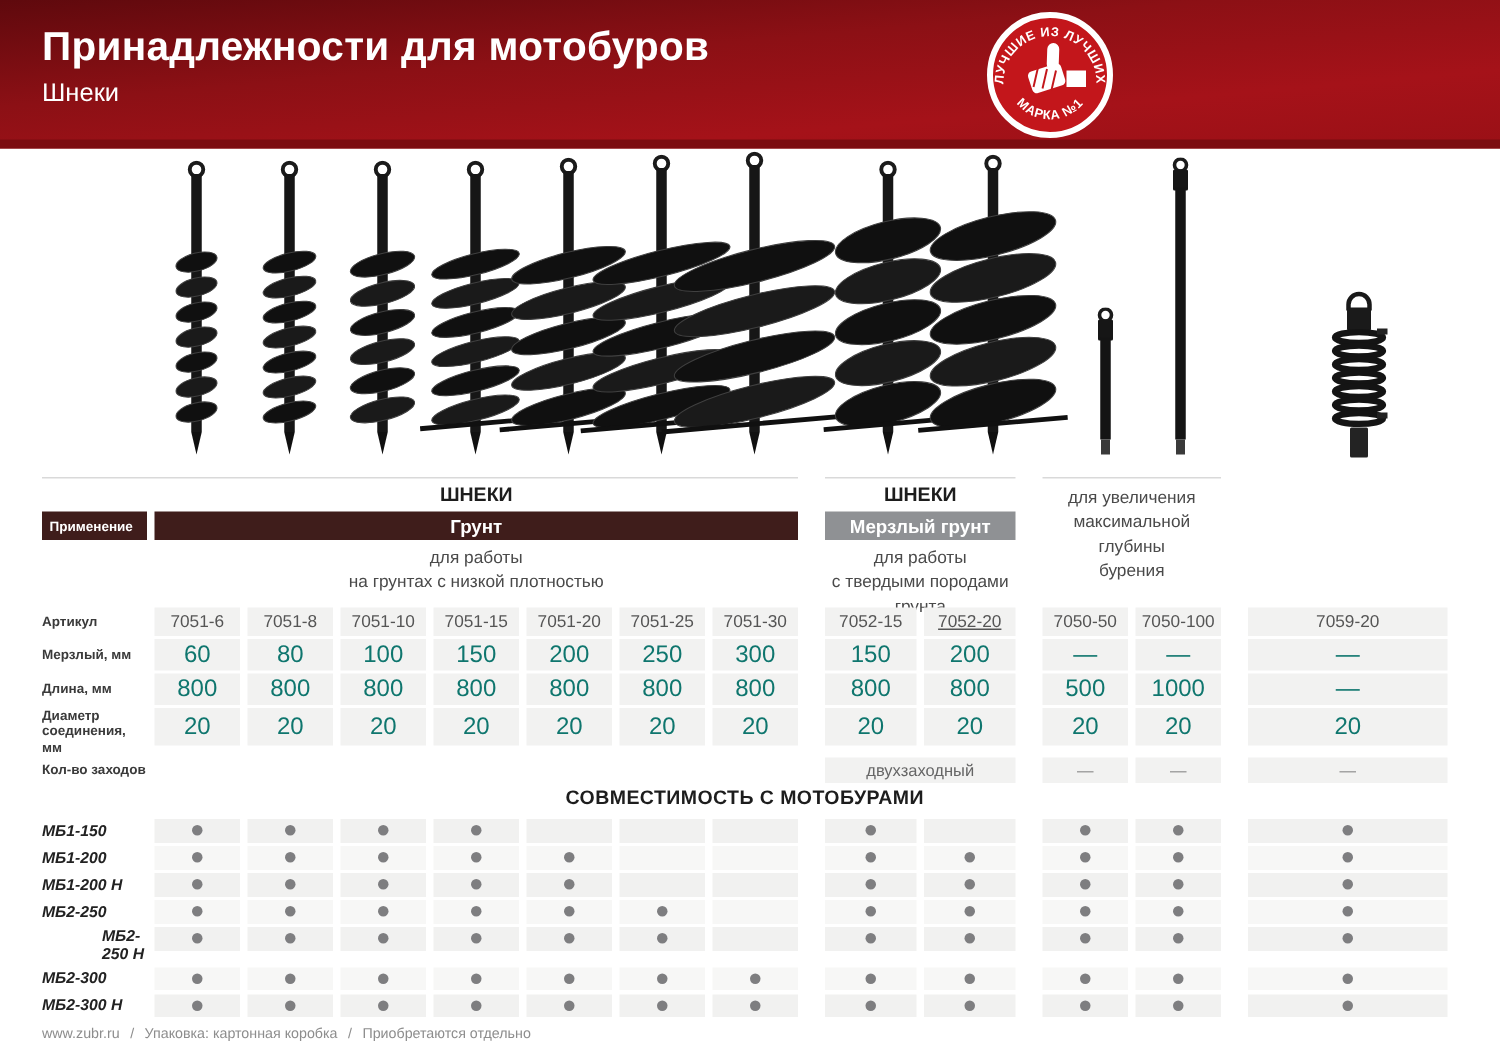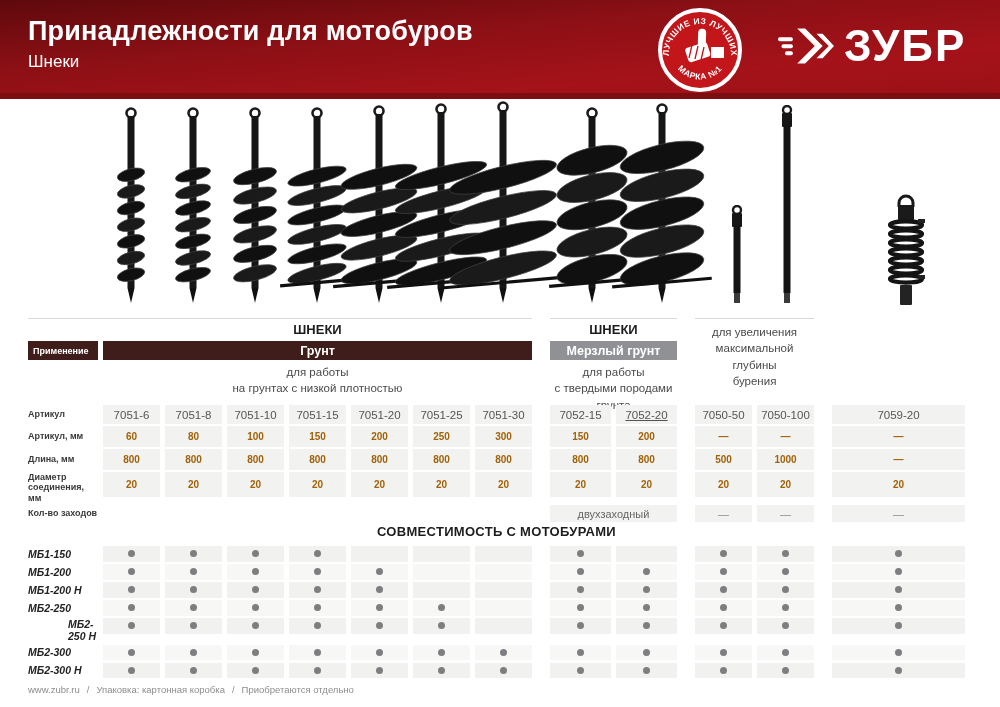--- a/index.html
+++ b/index.html
@@ -60,21 +60,21 @@
   .sh1 .sec-desc{margin-left:75px;}
   
   .spec{position:absolute;left:0;top:405px;width:1000px;}
   .spec-row{margin-bottom:2px;}
   .row-label{
     grid-column:1;display:flex;align-items:center;font-size:9px;font-weight:700;color:#3a3a3a;
     line-height:1.15;white-space:pre-line;
   }
   .cell{
     background:#f2f2f1;display:flex;align-items:center;justify-content:center;
-    font-size:10px;font-weight:700;color:#a16207;
+    font-size:16px;font-weight:400;color:#0f766e;
   }
   .c-article{font-weight:400;font-size:11.5px;color:#555;}
   .c-merged{font-weight:400;font-size:11px;color:#666;}
   .c-dash{color:#8a8a8a;font-weight:400;}
   .h18{height:19px;} .h21{height:21px;} .h25{height:25px;} .h17{height:17px;}
   
   .compat-title{
     position:absolute;left:28px;top:524px;width:937px;text-align:center;
     font-size:13px;font-weight:700;color:#1d1d1d;letter-spacing:.3px;
   }
@@ -120,32 +120,20 @@
         <rect x="55" y="41" width="13" height="11" fill="#ffffff"></rect>
         <g stroke="#c3161b" stroke-width="1.3">
           <line x1="36" y1="39" x2="33" y2="52"></line>
             <line x1="42" y1="40" x2="39" y2="53"></line>
             <line x1="48" y1="41" x2="45" y2="54"></line>
         </g>
       </g>
     </svg>
   </div>
 
-  <div class="brandlogo">
-    <svg width="56" height="44" viewBox="0 0 64 48">
-      <g fill="#ffffff">
-        <rect x="0" y="14" width="17" height="4.5" rx="2"></rect>
-        <rect x="4" y="22" width="13" height="4.5" rx="2"></rect>
-        <rect x="8" y="30" width="9" height="4.5" rx="2"></rect>
-        <path d="M22 4 L42 24 22 44 31 44 51 24 31 4 Z"></path>
-        <path d="M44 10 L58 24 44 38 51 38 64 24 51 10 Z"></path>
-      </g>
-    </svg>
-    <div class="brand-name">ЗУБР</div>
-  </div>
 </div>
 
 <div class="images" id="images">
     <div class="prod" style="left: 108px; top: 8px;"><svg width="46" height="198" viewBox="-8 0 46 198">
         <circle cx="15" cy="6" r="4.5" fill="none" stroke="#1b1b1b" stroke-width="2.6"></circle>
         <rect x="11.5" y="9" width="7" height="172" fill="#161616"></rect>
         <ellipse cx="15" cy="67.72857142857143" rx="14" ry="5.9965714285714276" fill="#101010" stroke="#404040" stroke-width="0.7" transform="rotate(-14 15 67.72857142857143)"></ellipse>
         <ellipse cx="15" cy="84.38571428571427" rx="14" ry="5.9965714285714276" fill="#1a1a1a" stroke="#404040" stroke-width="0.7" transform="rotate(-14 15 84.38571428571427)"></ellipse>
         <ellipse cx="15" cy="101.04285714285714" rx="14" ry="5.9965714285714276" fill="#101010" stroke="#404040" stroke-width="0.7" transform="rotate(-14 15 101.04285714285714)"></ellipse>
         <ellipse cx="15" cy="117.69999999999999" rx="14" ry="5.9965714285714276" fill="#1a1a1a" stroke="#404040" stroke-width="0.7" transform="rotate(-14 15 117.69999999999999)"></ellipse>
@@ -307,21 +295,21 @@
       <div class="cell c-article h18" style="grid-column: 6 / span 1;">7051-20</div>
       <div class="cell c-article h18" style="grid-column: 7 / span 1;">7051-25</div>
       <div class="cell c-article h18" style="grid-column: 8 / span 1;">7051-30</div>
       <div class="cell c-article h18" style="grid-column: 10 / span 1;">7052-15</div>
       <div class="cell c-article h18" style="grid-column: 11 / span 1; text-decoration: underline;">7052-20</div>
       <div class="cell c-article h18" style="grid-column: 13 / span 1;">7050-50</div>
       <div class="cell c-article h18" style="grid-column: 14 / span 1;">7050-100</div>
       <div class="cell c-article h18" style="grid-column: 16 / span 1;">7059-20</div>
     </div>
     <div class="grid spec-row">
-      <div class="row-label" style="grid-column: 1 / span 1;">Артикул, мм</div>
+      <div class="row-label" style="grid-column: 1 / span 1;">Мерзлый, мм</div>
       <div class="cell  h21" style="grid-column: 2 / span 1;">60</div>
       <div class="cell  h21" style="grid-column: 3 / span 1;">80</div>
       <div class="cell  h21" style="grid-column: 4 / span 1;">100</div>
       <div class="cell  h21" style="grid-column: 5 / span 1;">150</div>
       <div class="cell  h21" style="grid-column: 6 / span 1;">200</div>
       <div class="cell  h21" style="grid-column: 7 / span 1;">250</div>
       <div class="cell  h21" style="grid-column: 8 / span 1;">300</div>
       <div class="cell  h21" style="grid-column: 10 / span 1;">150</div>
       <div class="cell  h21" style="grid-column: 11 / span 1;">200</div>
       <div class="cell h21" style="grid-column: 13 / span 1;">—</div>

